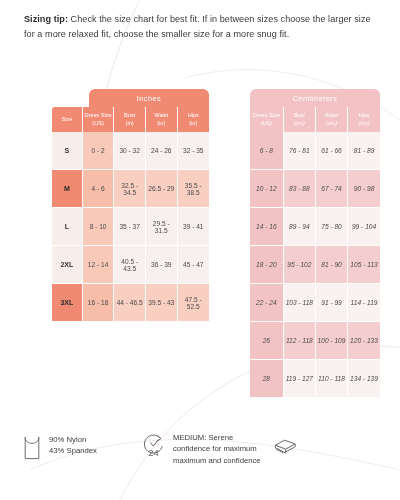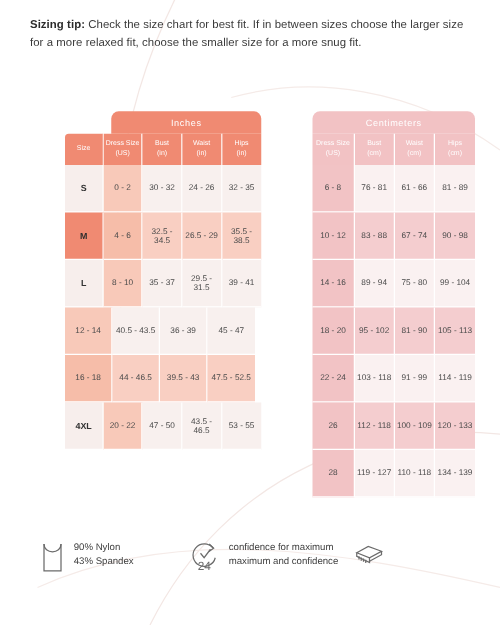--- a/index.html
+++ b/index.html
@@ -48,21 +48,21 @@
     top: 89px;
     left: 20px;
     width: 360px;
     display: flex;
     gap: 9px;
     z-index: 2;
   }
 
   .tbl-block { display: flex; flex-direction: column; padding-left: 32px; }
   .tbl-in  { width: 189px; }
-  .tbl-cm  { width: 162px; }
+  .tbl-cm  { width: 162px; font-style: italic; }
 
   
   .banner-row { display: flex; height: 18px; }
   .banner-spacer { width: 37px; height: 18px; }
   .banner {
     flex: 1;
     border-radius: 6px 6px 0 0;
     font-size: 7.3px;
     color: #ffffff;
     letter-spacing: 0.5px;
@@ -124,24 +124,24 @@
 
   
   .cdz      { background: #f2c3c5; }
   .cv-alt   { background: #f4cdcf; }
   .cv-plain { background: #faf1f1; }
 
   
   .features {
     position: absolute;
     top: 432px;
-    left: 32px;
+    left: 22px;
     width: 356px;
     display: flex;
-    align-items: flex-start;
+    align-items: center;
     z-index: 2;
   }
   .feature { display: flex; align-items: flex-start; gap: 7px; }
   .f1 { width: 120px; }
   .f2 { width: 130px; }
   .f3 { width: 106px; }
   .f-icon { flex: 0 0 auto; margin-top: 1px; }
   .f-text {
     font-size: 7.7px;
     line-height: 1.48;
@@ -210,37 +210,32 @@
             <div class="cell c-val-in v-alt">35.5 - 38.5</div>
           </div>
           <div class="row">
             <div class="cell c-size sz-plain">L</div>
             <div class="cell c-dress-in dz-plain">8 - 10</div>
             <div class="cell c-val-in v-plain">35 - 37</div>
             <div class="cell c-val-in v-plain">29.5 - 31.5</div>
             <div class="cell c-val-in v-plain">39 - 41</div>
           </div>
           <div class="row">
+            <div class="cell c-size sz-plain">2XL</div>
             <div class="cell c-dress-in dz-plain">12 - 14</div>
             <div class="cell c-val-in v-plain">40.5 - 43.5</div>
             <div class="cell c-val-in v-plain">36 - 39</div>
             <div class="cell c-val-in v-plain">45 - 47</div>
           </div>
           <div class="row">
+            <div class="cell c-size sz-alt">3XL</div>
             <div class="cell c-dress-in dz-alt">16 - 18</div>
             <div class="cell c-val-in v-alt">44 - 46.5</div>
             <div class="cell c-val-in v-alt">39.5 - 43</div>
             <div class="cell c-val-in v-alt">47.5 - 52.5</div>
-          </div>
-          <div class="row">
-            <div class="cell c-size sz-plain">4XL</div>
-            <div class="cell c-dress-in dz-plain">20 - 22</div>
-            <div class="cell c-val-in v-plain">47 - 50</div>
-            <div class="cell c-val-in v-plain">43.5 - 46.5</div>
-            <div class="cell c-val-in v-plain">53 - 55</div>
           </div>
         </div>
     </div>
 
     <div class="tbl-block tbl-cm">
       <div class="banner-row">
         <div class="banner banner-cm">Centimeters</div>
       </div>
       <div class="hdr-row">
         <div class="hdr-cell hdr-cm c-dress-cm">
@@ -326,20 +321,21 @@
     <div class="feature f2">
       <span class="f-icon">
         <svg width="24" height="26" viewBox="0 0 24 26" fill="none" stroke="#6b6b6b" stroke-width="1">
           <path d="M18.5 5.5 A9 9 0 1 0 20.2 13.2"></path>
           <path d="M15.4 2.2 L18.9 5.6 L15.2 8.2"></path>
           <path d="M8.4 9.6 L11.3 13.1 L16.4 6.4"></path>
           <text x="11.5" y="23.4" font-size="9.5" fill="#6b6b6b" stroke="none" font-family="Liberation Sans, sans-serif" text-anchor="middle">24</text>
         </svg>
       </span>
       <span class="f-text">
+        <span>MEDIUM: Serene</span>
         <span>confidence for maximum</span>
         <span>maximum and confidence</span>
       </span>
     </div>
 
     <div class="feature f3">
       <span class="f-icon">
         <svg width="26" height="24" viewBox="0 0 26 24" fill="none" stroke="#6b6b6b" stroke-width="1">
           <path d="M3.4 9.2 L12.6 4.2 L23.2 8.0 L13.6 13.2 Z"></path>
           <path d="M3.4 9.2 L3.4 12.0 L13.6 17.0 L13.6 13.2"></path>

